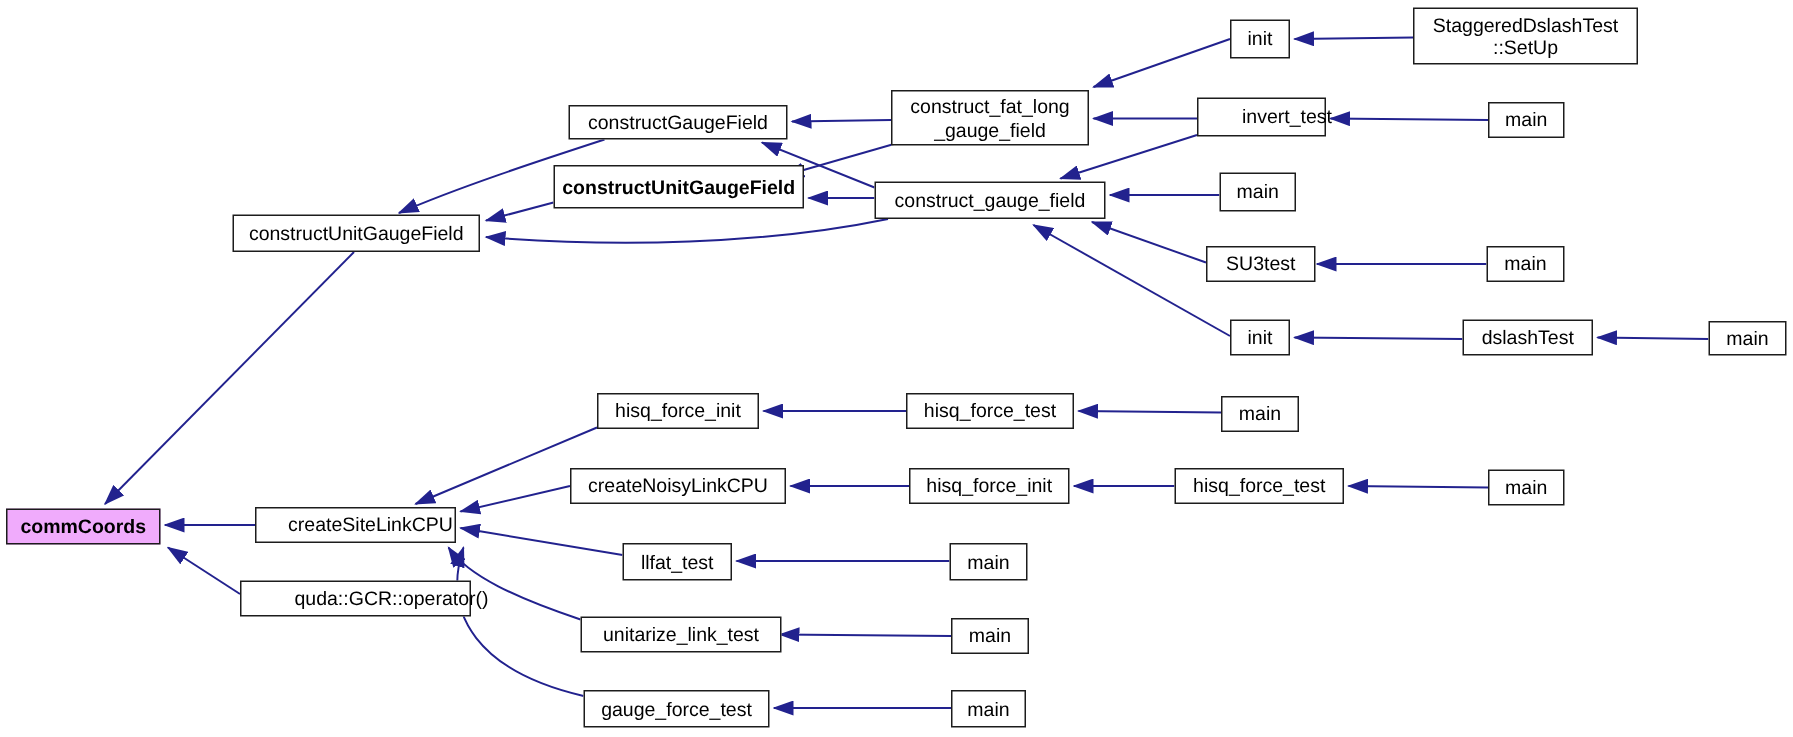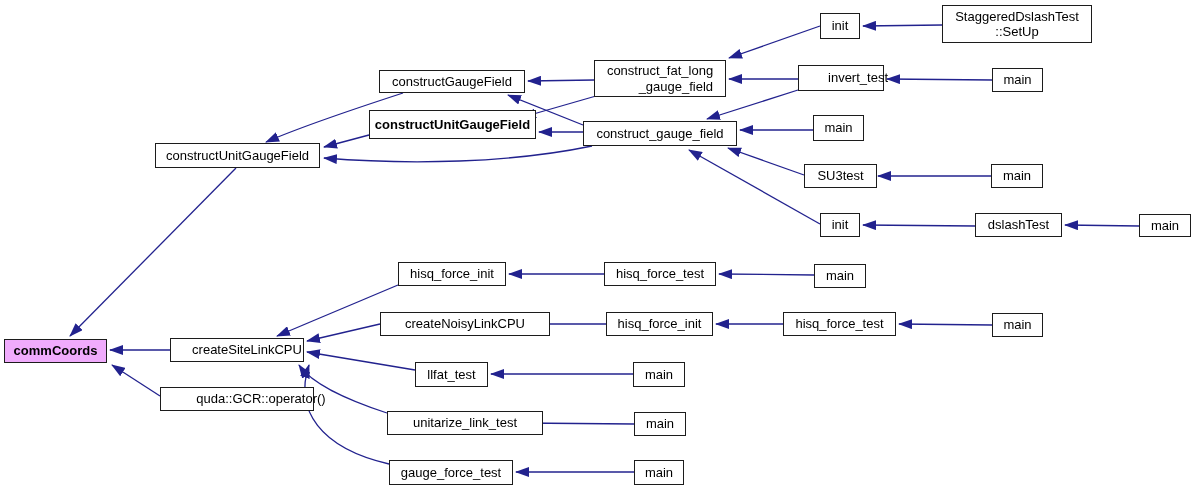--- a/index.html
+++ b/index.html
@@ -95,41 +95,41 @@
         <path d="M634,472 L516,472" class="edge" marker-end="url(#arrowhead)"></path>
       </g>
   </svg>
   <div>
       <div class="node highlight" style="left: 4px; top: 339px; width: 103px; height: 24px;">commCoords</div>
       <div class="node" style="left: 170px; top: 338px; width: 134px; height: 24px; padding-left: 20px;">createSiteLinkCPU</div>
       <div class="node" style="left: 160px; top: 387px; width: 154px; height: 24px; padding-left: 48px;">quda::GCR::operator()</div>
       <div class="node" style="left: 155px; top: 143px; width: 165px; height: 25px;">constructUnitGaugeField</div>
       <div class="node" style="left: 379px; top: 70px; width: 146px; height: 23px;">constructGaugeField</div>
       <div class="node" style="left: 369px; top: 110px; width: 167px; height: 29px; font-weight: bold;">constructUnitGaugeField</div>
-      <div class="node" style="left: 594px; top: 60px; width: 132px; height: 37px; text-align: right;">construct_fat_long
+      <div class="node" style="left: 594px; top: 60px; width: 132px; height: 37px;">construct_fat_long
 _gauge_field</div>
       <div class="node" style="left: 583px; top: 121px; width: 154px; height: 25px;">construct_gauge_field</div>
       <div class="node" style="left: 820px; top: 13px; width: 40px; height: 26px;">init</div>
       <div class="node" style="left: 942px; top: 5px; width: 150px; height: 38px;">StaggeredDslashTest
 ::SetUp</div>
       <div class="node" style="left: 798px; top: 65px; width: 86px; height: 26px; padding-left: 34px;">invert_test</div>
       <div class="node" style="left: 992px; top: 68px; width: 51px; height: 24px;">main</div>
       <div class="node" style="left: 813px; top: 115px; width: 51px; height: 26px;">main</div>
       <div class="node" style="left: 804px; top: 164px; width: 73px; height: 24px;">SU3test</div>
       <div class="node" style="left: 991px; top: 164px; width: 52px; height: 24px;">main</div>
       <div class="node" style="left: 820px; top: 213px; width: 40px; height: 24px;">init</div>
       <div class="node" style="left: 975px; top: 213px; width: 87px; height: 24px;">dslashTest</div>
       <div class="node" style="left: 1139px; top: 214px; width: 52px; height: 23px;">main</div>
       <div class="node" style="left: 398px; top: 262px; width: 108px; height: 24px;">hisq_force_init</div>
       <div class="node" style="left: 604px; top: 262px; width: 112px; height: 24px;">hisq_force_test</div>
       <div class="node" style="left: 814px; top: 264px; width: 52px; height: 24px;">main</div>
-      <div class="node" style="left: 380px; top: 312px; width: 170px; height: 24px;">createNoisyLinkCPU</div>
+      <div class="node" style="left: 380px; top: 312px; width: 144px; height: 24px;">createNoisyLinkCPU</div>
       <div class="node" style="left: 606px; top: 312px; width: 107px; height: 24px;">hisq_force_init</div>
       <div class="node" style="left: 783px; top: 312px; width: 113px; height: 24px;">hisq_force_test</div>
       <div class="node" style="left: 992px; top: 313px; width: 51px; height: 24px;">main</div>
       <div class="node" style="left: 415px; top: 362px; width: 73px; height: 25px;">llfat_test</div>
       <div class="node" style="left: 633px; top: 362px; width: 52px; height: 25px;">main</div>
-      <div class="node" style="left: 387px; top: 411px; width: 156px; height: 24px;">unitarize_link_test</div>
+      <div class="node" style="left: 387px; top: 411px; width: 134px; height: 24px;">unitarize_link_test</div>
       <div class="node" style="left: 634px; top: 412px; width: 52px; height: 24px;">main</div>
       <div class="node" style="left: 389px; top: 460px; width: 124px; height: 25px;">gauge_force_test</div>
       <div class="node" style="left: 634px; top: 460px; width: 50px; height: 25px;">main</div>
     </div>
 </div>
 
 </body></html>

